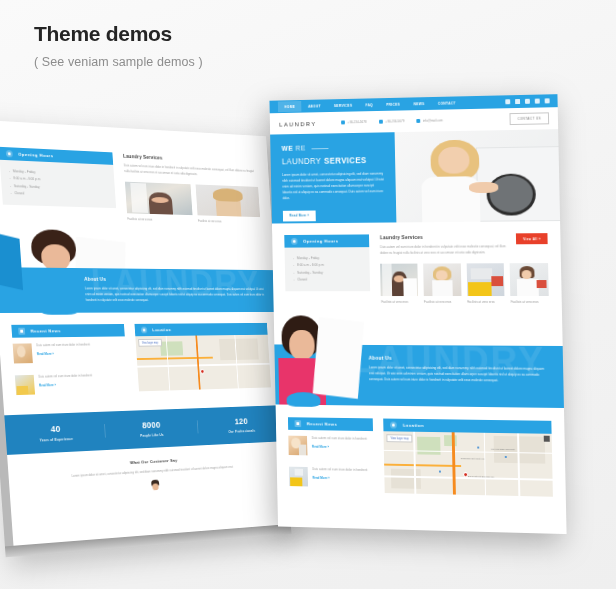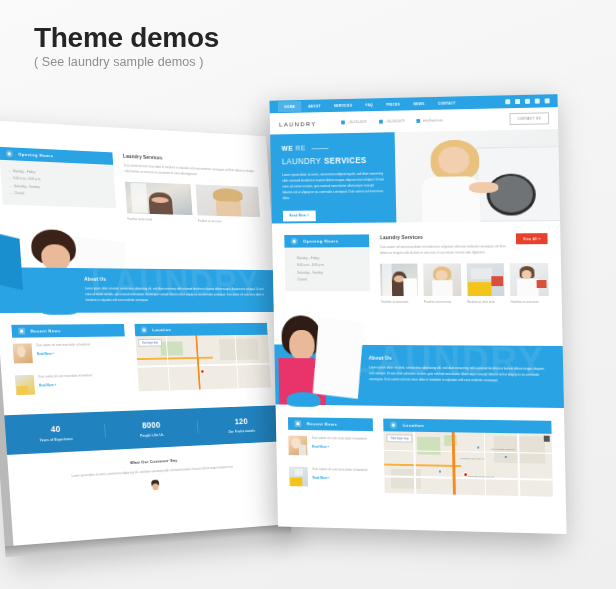--- a/index.html
+++ b/index.html
@@ -10,21 +10,21 @@
     background: #f2f2f2;
   }
   #stage {
     position: relative; width: 616px; height: 589px;
     background: linear-gradient(160deg,#fafafa 0%,#f4f4f4 45%,#efefef 100%);
     overflow: hidden;
   }
   
   .page-title {
     position: absolute; left: 34px; top: 22px;
-    font-size: 28px; font-weight: bold; color: #252525;
+    font-size: 21px; font-weight: bold; color: #252525;
     letter-spacing: -0.3px;
   }
   .page-sub {
     position: absolute; left: 34px; top: 55px;
     font-size: 12.5px; color: #8d8d8d; letter-spacing: 0.1px;
   }
 
   .topbar { background: #29a3e3; height: 13px; display: flex; align-items: center;
             padding: 0 9px; position: relative; }
   .nav { display: flex; gap: 0px; align-items: center; }
@@ -161,21 +161,21 @@
                   background: #0f6ea4; }
 
   .model { position: absolute; pointer-events: none; }
 </style>
 </head>
 <body>
 
 <div id="stage">
 
   <div class="page-title">Theme demos</div>
-  <div class="page-sub">( See laundry sample demos )</div>
+  <div class="page-sub">( See veniam sample demos )</div>
 
   <div id="backpage-wrap">
     <div id="backpage">
 
       <div style="height:16px;background:#fff"></div>
 
       <div style="display:flex;gap:12px;padding:10px 14px 0 14px">
         <div style="width:42%">
           <div class="panel-head">
             <span class="ph-ico">

